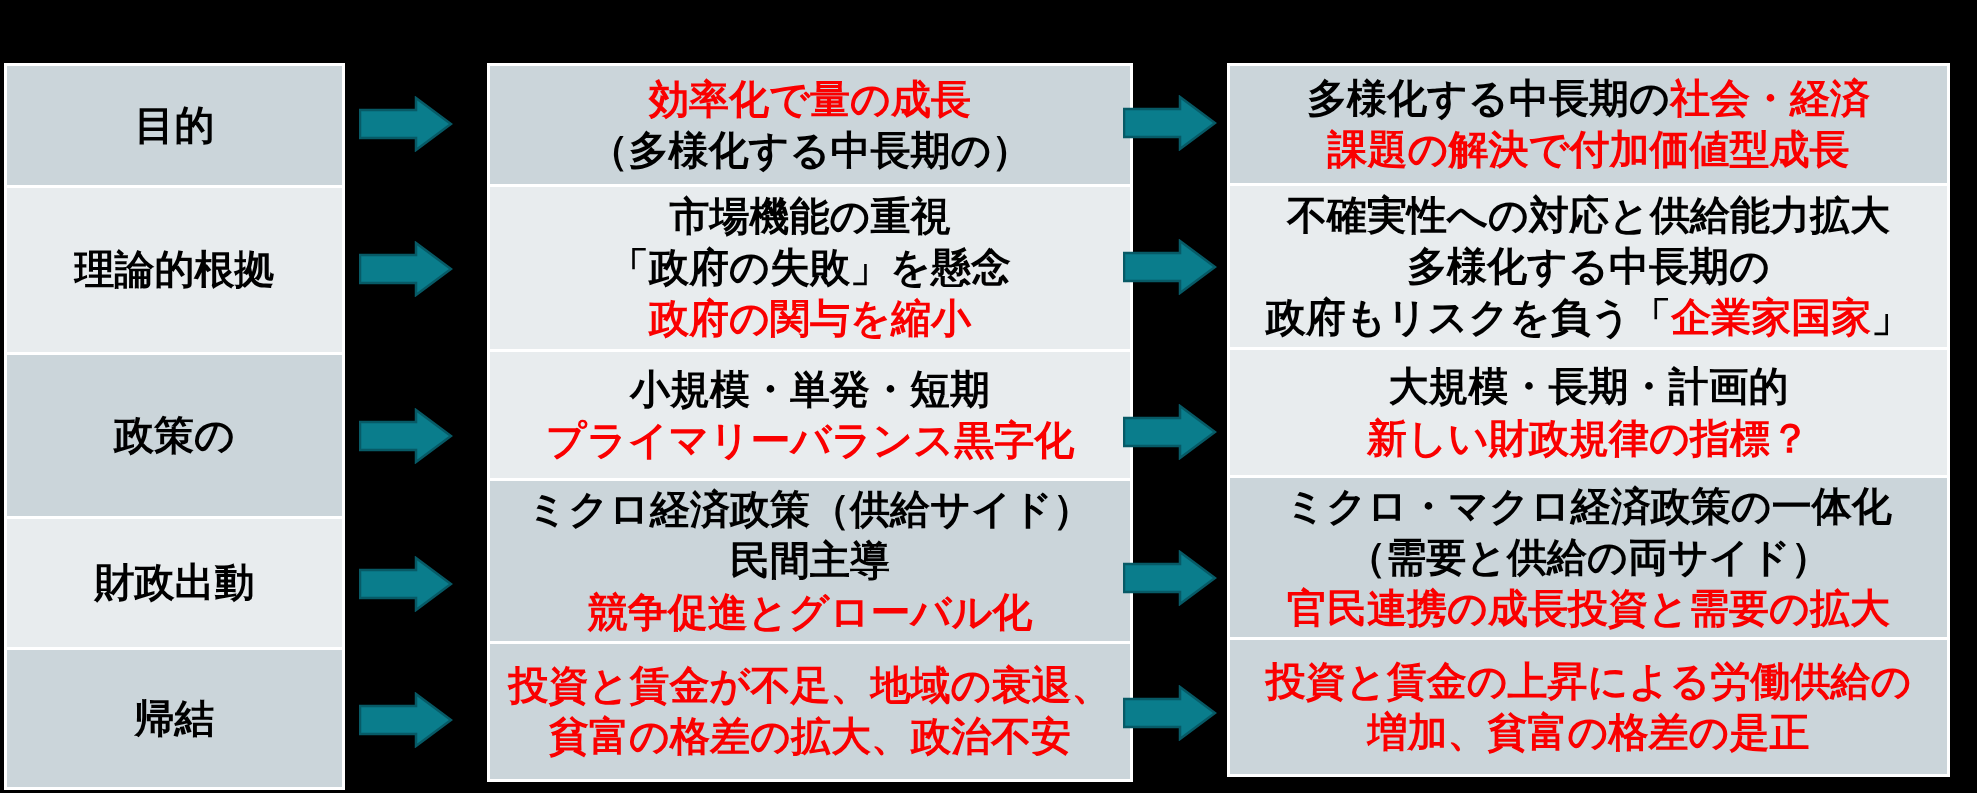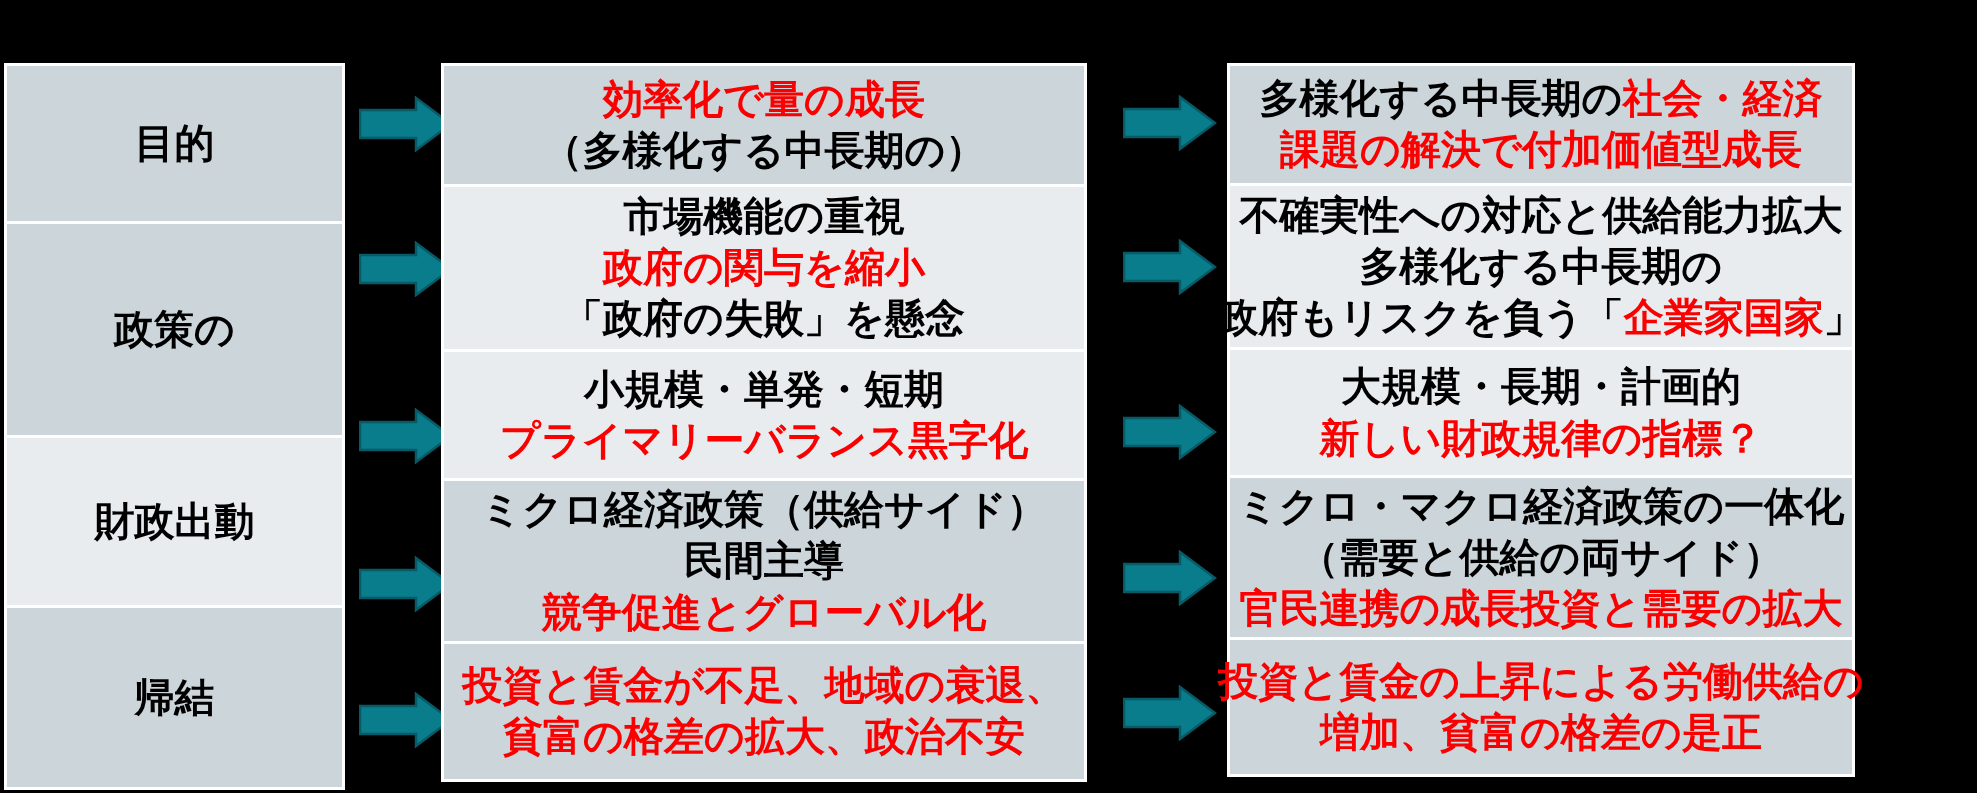--- a/index.html
+++ b/index.html
@@ -59,20 +59,23 @@
 </style>
 </head>
 <body>
 
 <div class="canvas">
 
   <div class="col" style="left:4px;width:341px;height:727px;">
     <div class="cell dark g119">
       <div class="line"><span class="seg" data-color="black">目的</span></div>
     </div>
+    <div class="cell light g164">
+      <div class="line"><span class="seg" data-color="black">理論的根拠</span></div>
+    </div>
     <div class="cell dark g161">
       <div class="line"><span class="seg" data-color="black">政策の</span></div>
     </div>
     <div class="cell light g128">
       <div class="line"><span class="seg" data-color="black">財政出動</span></div>
     </div>
     <div class="cell dark g137">
       <div class="line"><span class="seg" data-color="black">帰結</span></div>
     </div>
   </div>
@@ -98,29 +101,29 @@
           <polygon points="1,14 57,14 57,2 92,28 57,54 57,42 1,42"></polygon>
         </svg>
       </div>
     <div class="cell g137">
         <svg class="arrow" viewBox="0 0 94 56">
           <polygon points="1,14 57,14 57,2 92,28 57,54 57,42 1,42"></polygon>
         </svg>
       </div>
   </div>
 
-  <div class="col" style="left:441px;width:646px;height:719px;">
+  <div class="col" style="left:487px;width:646px;height:719px;">
     <div class="cell dark g119">
       <div class="line"><span class="seg" data-color="red">効率化で量の成長</span></div>
       <div class="line"><span class="seg" data-color="black">（多様化する中長期の）</span></div>
     </div>
     <div class="cell light g164">
       <div class="line"><span class="seg" data-color="black">市場機能の重視</span></div>
+      <div class="line"><span class="seg" data-color="black">「政府の失敗」を懸念</span></div>
       <div class="line"><span class="seg" data-color="red">政府の関与を縮小</span></div>
-      <div class="line"><span class="seg" data-color="black">「政府の失敗」を懸念</span></div>
     </div>
     <div class="cell light g128">
       <div class="line"><span class="seg" data-color="black">小規模・単発・短期</span></div>
       <div class="line"><span class="seg" data-color="red">プライマリーバランス黒字化</span></div>
     </div>
     <div class="cell dark g161">
       <div class="line"><span class="seg" data-color="black">ミクロ経済政策（供給サイド）</span></div>
       <div class="line"><span class="seg" data-color="black">民間主導</span></div>
       <div class="line"><span class="seg" data-color="red">競争促進とグローバル化</span></div>
     </div>
@@ -151,21 +154,21 @@
           <polygon points="1,14 57,14 57,2 92,28 57,54 57,42 1,42"></polygon>
         </svg>
       </div>
     <div class="cell g137">
         <svg class="arrow" viewBox="0 0 94 56">
           <polygon points="1,14 57,14 57,2 92,28 57,54 57,42 1,42"></polygon>
         </svg>
       </div>
   </div>
 
-  <div class="col" style="left:1227px;width:628px;height:714px;justify-content:center;">
+  <div class="col" style="left:1227px;width:723px;height:714px;justify-content:center;">
     <div class="cell dark g119">
       <div class="line">
         <span class="seg" data-color="black">多様化する中長期の</span><span class="seg" data-color="red">社会・経済</span>
       </div>
       <div class="line"><span class="seg" data-color="red">課題の解決で付加価値型成長</span></div>
     </div>
     <div class="cell light g164">
       <div class="line"><span class="seg" data-color="black">不確実性への対応と供給能力拡大</span></div>
       <div class="line"><span class="seg" data-color="black">多様化する中長期の</span></div>
       <div class="line">

